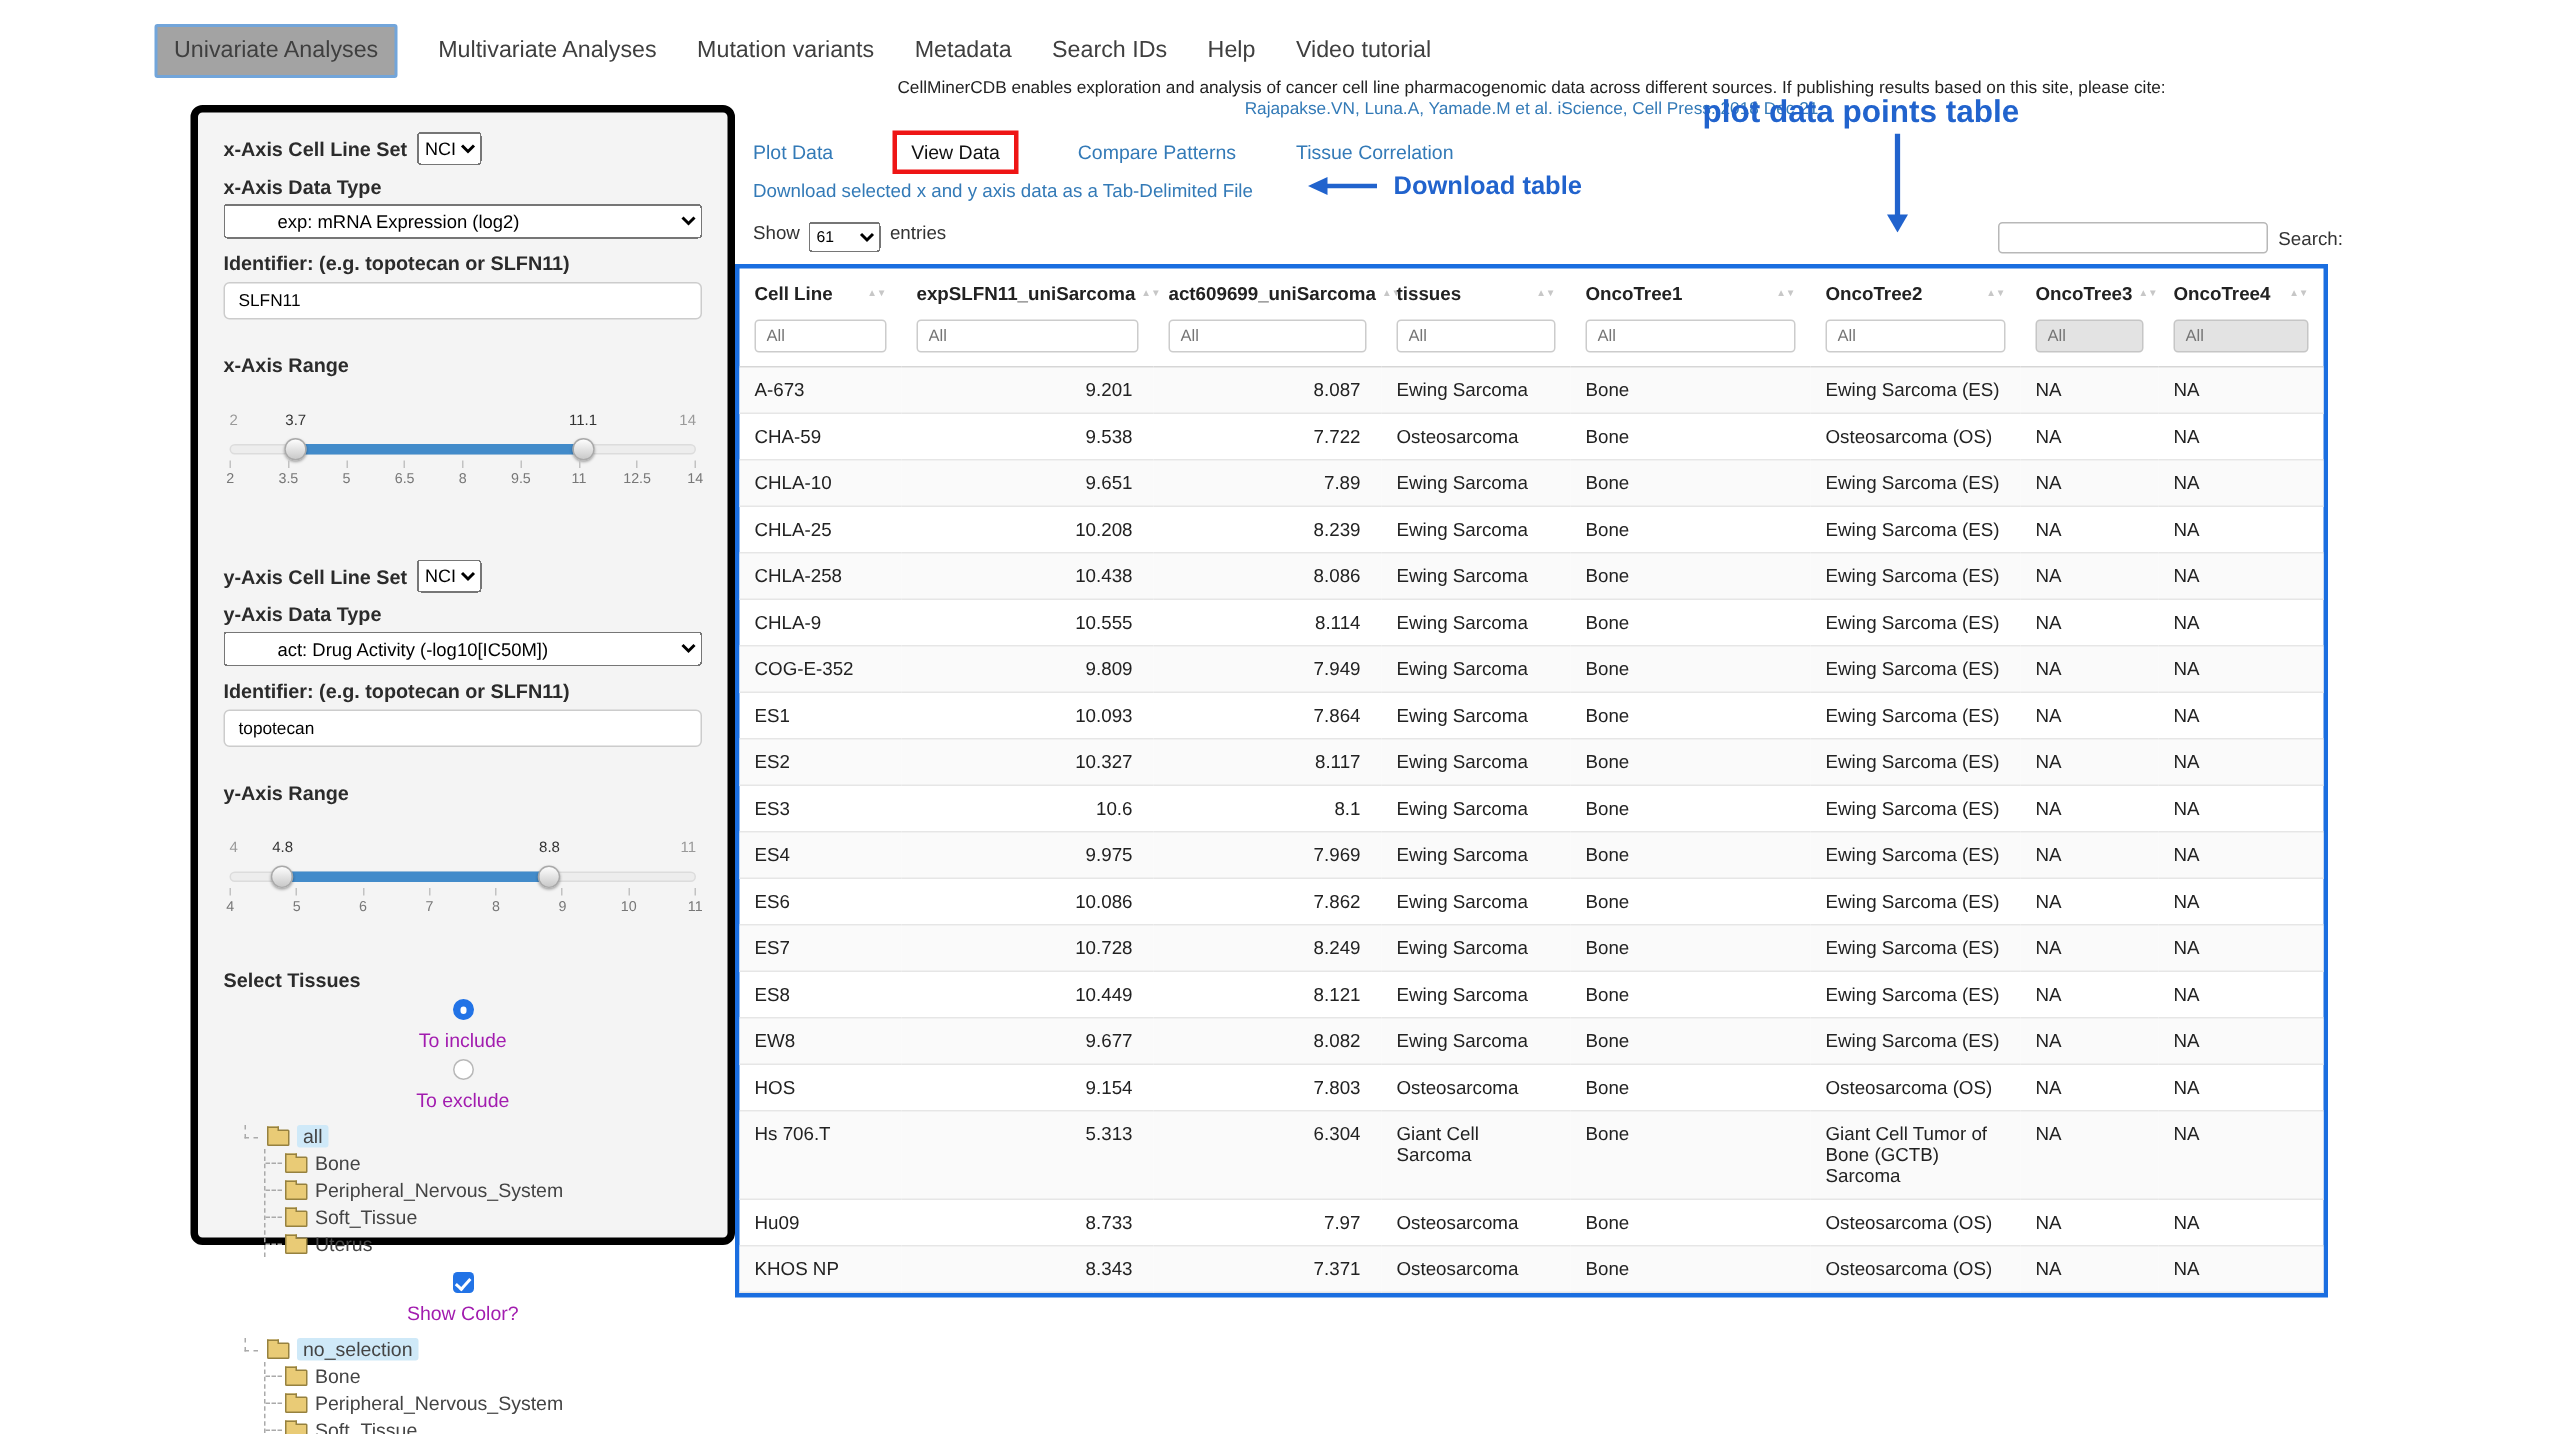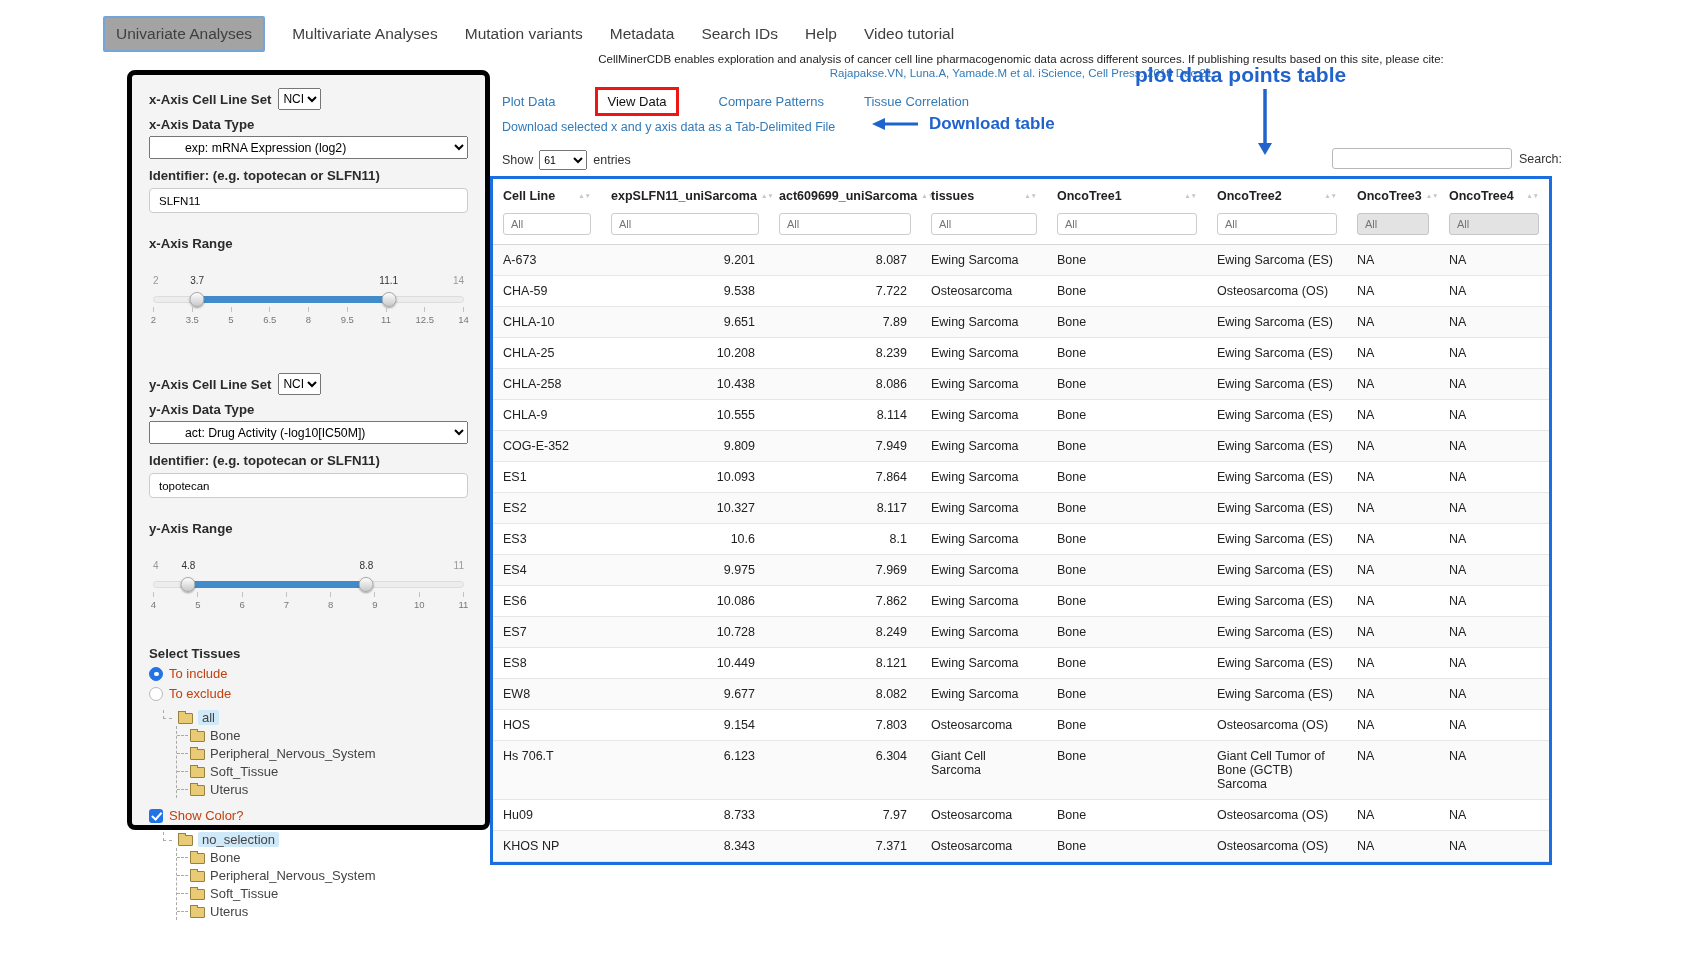--- a/index.html
+++ b/index.html
@@ -35,21 +35,21 @@
   .irs-max { position:absolute; top:2px; right:0; font-size:10px; color:#999; }
   .irs-from,.irs-to { position:absolute; top:2px; transform:translateX(-50%); font-size:10px; color:#333; }
   .irs-grid { position:absolute; top:34px; left:0; right:0; display:flex; justify-content:space-between; }
   .tick { position:relative; width:1px; }
   .tick-line { position:absolute; top:0; left:0; height:5px; border-left:1px solid #c2c2c2; }
   .tick-label { position:absolute; top:7px; left:50%; transform:translateX(-50%);
     font-size:9.5px; color:#777; white-space:nowrap; }
 
   .gap-lg { height:34px; } .gap-md { height:22px; } .gap-sm { height:12px; }
 
-  .radio-row { display:flex; align-items:center; gap:6px; margin:5px 0; font-size:13px; color:#c2410c; cursor:pointer; }
+  .radio-row { display:flex; align-items:center; gap:6px; margin:5px 0; font-size:13px; color:#a21caf; cursor:pointer;flex-direction:column; }
   .radio { width:14px; height:14px; border-radius:50%; border:1px solid #b8b8b8; background:#fff; flex:0 0 auto; }
   .radio.checked { background:#2273e6; border-color:#2273e6; position:relative; }
   .radio.checked::after { content:""; position:absolute; left:4px; top:4px; width:4.5px; height:4.5px;
     border-radius:50%; background:#fff; }
   .checkbox { width:14px; height:14px; border-radius:3px; background:#2273e6; position:relative; flex:0 0 auto; }
   .checkbox::after { content:""; position:absolute; left:4.6px; top:1.6px; width:3.5px; height:7.5px;
     border:solid #fff; border-width:0 2px 2px 0; transform:rotate(42deg); }
 
   .tree { margin:7px 0 10px 14px; font-size:13px; color:#444; }
   .tree-row { display:flex; align-items:center; gap:5px; height:18px; }
@@ -73,21 +73,21 @@
   .vtab { color:#337ab7; cursor:pointer; }
   .vtab.current { color:#111; border:3px solid #ee1515; padding:4px 9px; }
   .download-row { position:relative; font-size:12.5px; margin:3px 0 2px; padding-left:12px; height:20px; }
   .dl-link { color:#337ab7; cursor:pointer; }
   .ann-download { position:absolute; left:382px; top:-6px; display:flex; align-items:center; gap:11px;
     color:#2163cd; font-weight:bold; font-size:17px; }
   .ann-plot { position:absolute; left:645px; top:18px; color:#2163cd; font-weight:bold; font-size:21px;
     white-space:nowrap; }
   .ann-arrow-down { position:absolute; left:765px; top:44px; }
 
-  .tbl-controls { position:relative; display:flex; align-items:center; font-size:12.5px;
+  .tbl-controls { position:relative; display:flex; font-size:12.5px;
     margin:8px 0 4px; padding-left:12px; height:24px; }
   .entries-sel { margin:0 6px; font-size:10.5px; height:20px; width:48px; }
   .search-wrap { position:absolute; right:-10px; top:0; display:flex; align-items:center; gap:7px; }
   .search-input { width:180px; height:21px; border:1px solid #b8b8b8; border-radius:3px; padding:0 6px; font-size:12px; background:#fff; }
 
   .table-wrap { border:3px solid #1a6ee0; margin-top:2px; background:#fff; }
   table.dt { width:100%; border-collapse:collapse; table-layout:fixed; font-size:12.5px; color:#222; }
   table.dt thead th { font-weight:bold; text-align:left; padding:10px 10px 8px; vertical-align:middle;margin-top:20px; }
   .hdr-flex { display:flex; align-items:center; justify-content:space-between; }
   .sort { display:inline-flex; flex-direction:column; font-size:6.5px; line-height:5.5px;
@@ -638,21 +638,21 @@
             <td class="num">7.803</td>
             <td>Osteosarcoma</td>
             <td>Bone</td>
             <td>Osteosarcoma (OS)</td>
             <td>NA</td>
             <td>NA</td>
           </tr>
 
           <tr>
             <td>Hs 706.T</td>
-            <td class="num">6.123</td>
+            <td class="num">5.313</td>
             <td class="num">6.304</td>
             <td>Giant Cell Sarcoma</td>
             <td>Bone</td>
             <td>Giant Cell Tumor of Bone (GCTB) Sarcoma</td>
             <td>NA</td>
             <td>NA</td>
           </tr>
 
           <tr>
             <td>Hu09</td>

